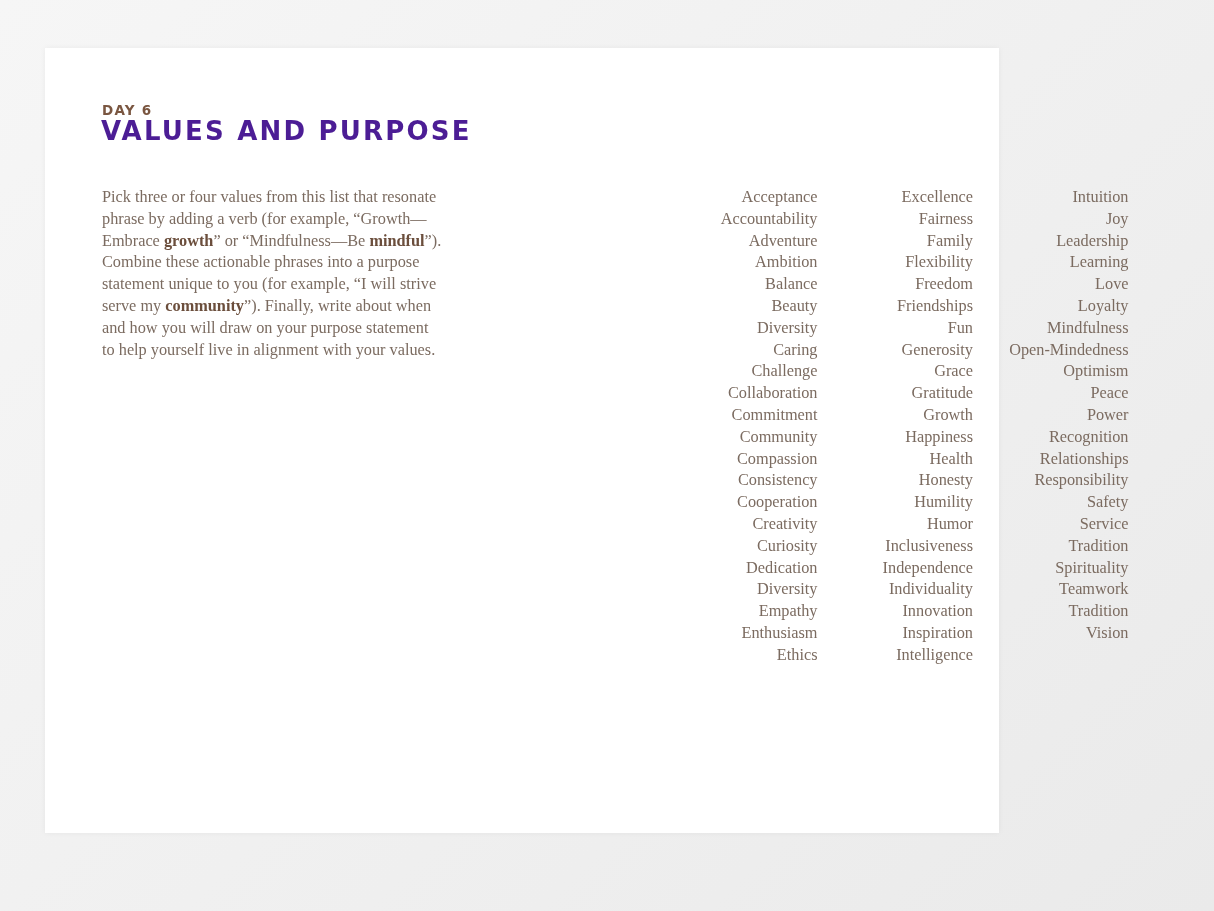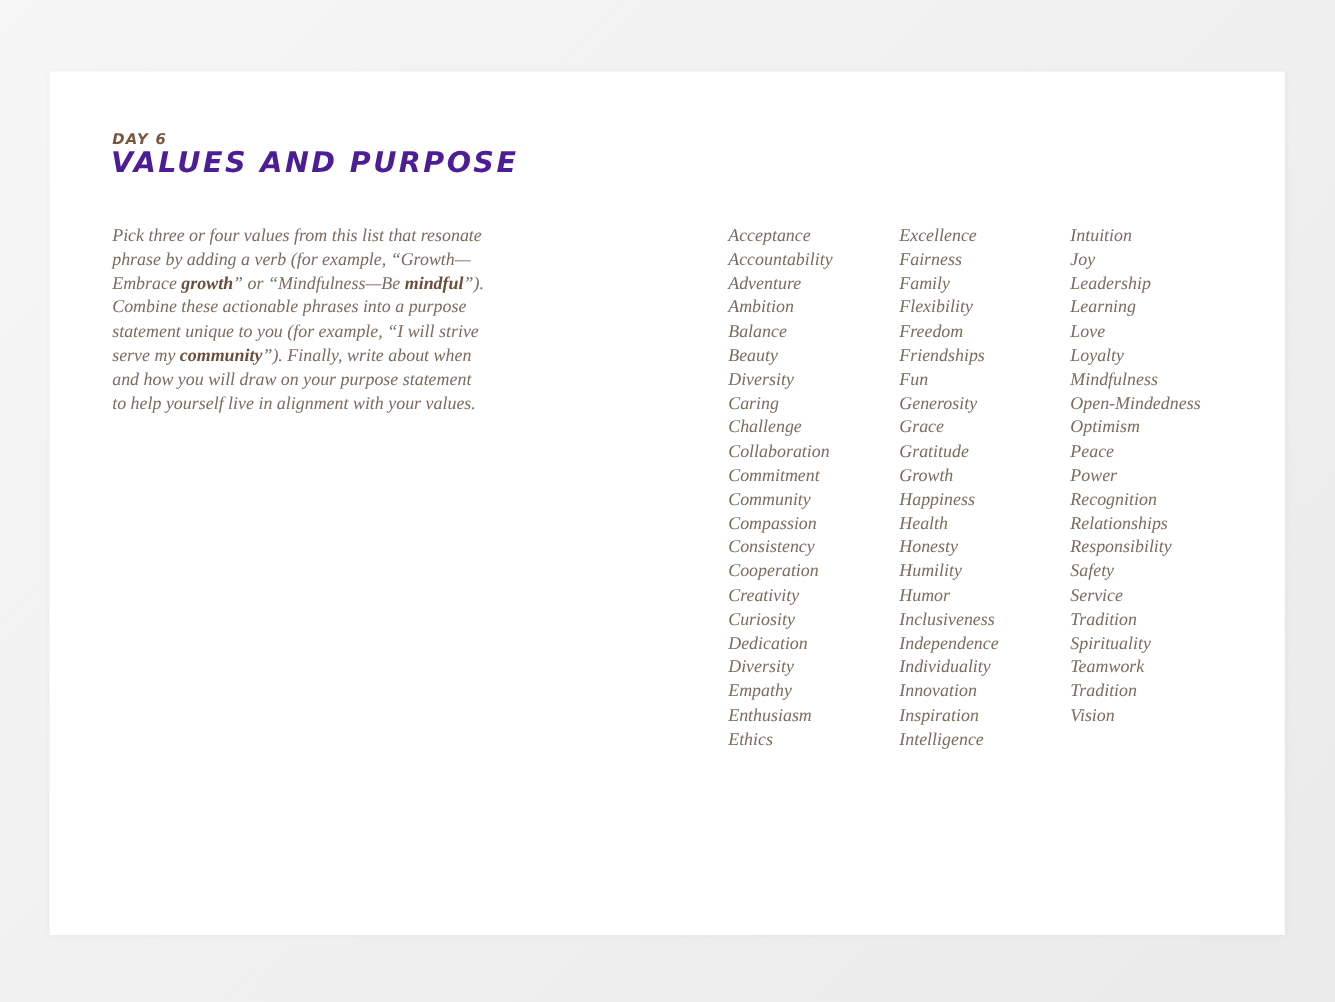--- a/index.html
+++ b/index.html
@@ -10,26 +10,25 @@
       width: 1214px;
       height: 911px;
       background: linear-gradient(135deg, #f6f6f6 0%, #efefef 60%, #eaeaea 100%);
       position: relative;
       overflow: hidden;
       font-family: "Liberation Serif", "DejaVu Serif", serif;
     }
     .page {
       position: absolute;
       left: 45px;
-      top: 65px;
-      width: 1123px;
+      top: 48px;
+      width: 954px;
       height: 785px;
       background: #ffffff;
       box-shadow: 0 0 6px rgba(0,0,0,0.05);
-      font-style: italic;
     }
     .day-label {
       position: absolute;
       left: 57px;
       top: 54px;
       font-family: "DejaVu Sans", "Liberation Sans", sans-serif;
       font-size: 13.5px;
       font-weight: bold;
       letter-spacing: 1.2px;
       color: #7a5640;
@@ -59,20 +58,21 @@
     .instructions .line { display: block; white-space: nowrap; }
     .instructions b {
       font-weight: bold;
       color: #6b4e3c;
     }
     .values {
       position: absolute;
       top: 138px;
       left: 617px;
       display: flex;
+      text-align: right;
     }
     .col {
       list-style: none;
       margin: 0;
       padding: 0;
       width: 155.5px;
     }
     .col li {
       font-size: 16.3px;
       line-height: 21.8px;

